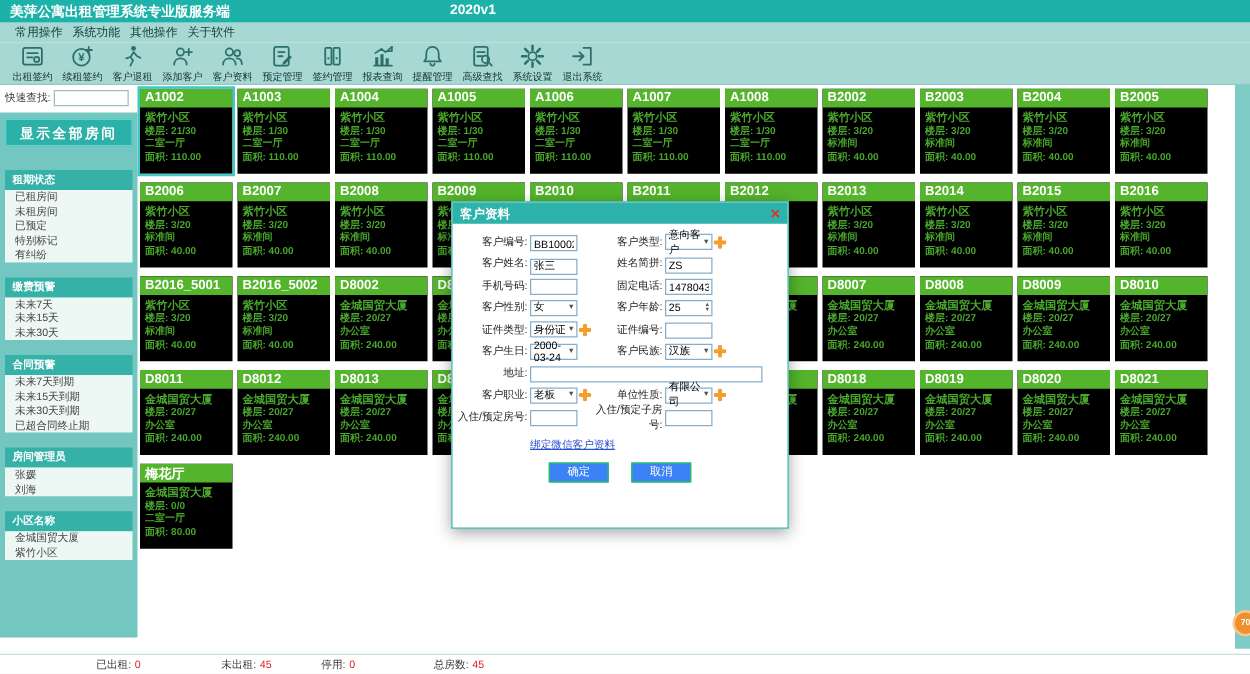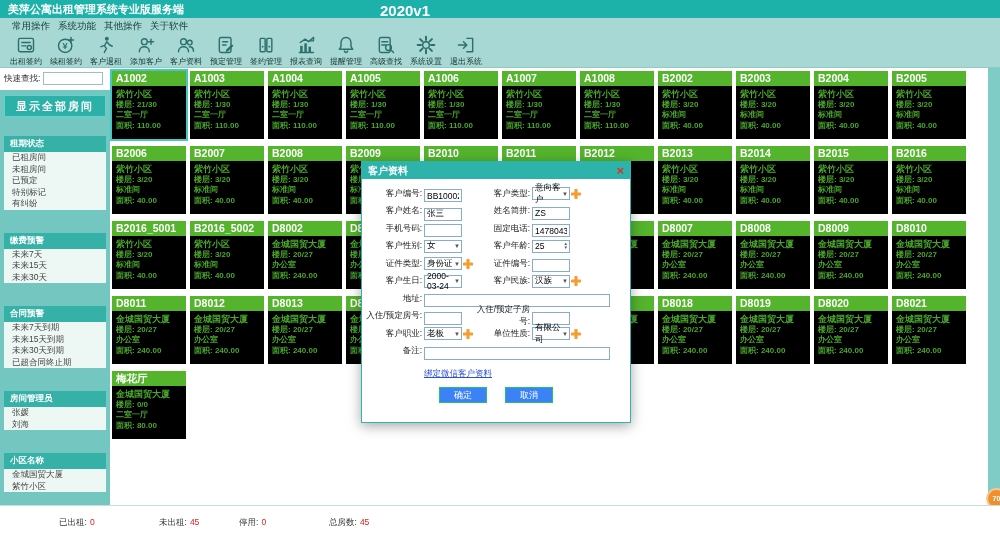--- a/index.html
+++ b/index.html
@@ -2,21 +2,21 @@
 <html><head>
 <meta charset="utf-8">
 <style>
   * { margin:0; padding:0; box-sizing:border-box; }
   body { font-family:"Liberation Sans", sans-serif; background:#dfeeec; }
   .app { position:relative; width:1000px; height:539px; background:#ffffff; overflow:hidden; }
 
   
   .titlebar { position:relative; height:18px; background:#1cb2aa; color:#fff; }
   .title { position:absolute; left:8px; top:2px; font-size:11px; font-weight:bold; }
-  .version { position:absolute; left:380px; top:2px; font-size:15px; font-weight:bold; }
+  .version { position:absolute; left:360px; top:2px; font-size:11px; font-weight:bold; }
 
   
   .menubar { height:16px; background:#a7d8d3; display:flex; align-items:center; padding-left:12px; gap:8px; }
   .menu-item { font-size:9.5px; color:#16403d; cursor:pointer; }
   .toolbar { height:34px; background:#a7d8d3; display:flex; padding-left:6px; border-bottom:1px solid #8fcac4; }
   .tbtn { width:40px; display:flex; flex-direction:column; align-items:center; cursor:pointer; }
   .ticon { height:21px; margin-top:1px; color:#2c6f6d; }
   .ticon svg { display:block; }
   .tlabel { font-size:8px; color:#143230; white-space:nowrap; }
 
@@ -24,21 +24,21 @@
   .content { position:absolute; top:68px; left:0; right:0; bottom:20px; background:#fff; }
 
   
   .sidebar { position:absolute; left:0; top:0; width:110px; height:100%; background:#fff; }
   .searchrow { height:21px; display:flex; align-items:center; padding-left:4px; gap:3px; }
   .slabel { font-size:8.5px; color:#333; }
   .sinput { width:60px; height:13px; border:1px solid #9fbdba; font-size:9px; padding:0 2px; }
   .panelwrap { position:absolute; top:22px; left:0; width:110px; height:420px; background:#74c7c1; padding:5px 4px 4px 4px; }
   .showall { height:22px; background:#2cb1a8; color:#fff; font-size:11px; font-weight:bold; letter-spacing:2px;
              display:flex; align-items:center; justify-content:center; margin-bottom:19px; border:1px solid #62d2ca; cursor:pointer; }
-  .section { margin-bottom:23px; }
+  .section { margin-bottom:12px; }
   .sechead { background:#35b1a8; color:#fff; font-size:8.5px; font-weight:bold; padding:2px 0 2px 6px; }
   .seclist { background:#edf7f4; }
   .secitem { font-size:8.5px; color:#444; padding:1px 0 1px 8px; line-height:9.5px; cursor:pointer; }
 
   
   .cards { position:absolute; left:112px; top:3px; display:grid; grid-template-columns:repeat(11,74px);
            grid-auto-rows:68px; column-gap:4px; row-gap:7px; }
   .card { background:#000000; overflow:hidden; cursor:pointer; }
   .card.sel { outline:2px solid #45c8c4; }
   .chead { height:15px; background:#54b42c; color:#fff; font-weight:bold; font-size:10.5px; padding:1px 0 0 4px; white-space:nowrap; overflow:hidden; }
@@ -68,22 +68,22 @@
           align-items:center; justify-content:space-between; padding:0 1px 0 2px; cursor:pointer; }
   .dsel .arr { font-size:6px; color:#555; }
   .spincol { display:flex; flex-direction:column; font-size:4.5px; line-height:4.5px; color:#555; }
   .plus { width:11px; flex:none; margin-left:1px; display:flex; align-items:center; }
   .dlink { display:inline-block; margin:2px 0 0 62px; font-size:8.5px; color:#2b50d0; text-decoration:underline; cursor:pointer; }
   .dbuttons { display:flex; justify-content:center; gap:18px; margin-top:7px; }
   .dbtn { width:48px; height:16px; background:#3b82f6; color:#fff; border:1px solid #22c55e;
           font-size:9px; font-family:"Liberation Sans",sans-serif; cursor:pointer; }
 
   
-  .statusbar { position:absolute; bottom:0; left:0; right:0; height:34px; background:#fff;
-               border-top:1px solid #c8dedd; display:flex; align-items:center; padding-left:59px; }
+  .statusbar { position:absolute; bottom:0; left:0; right:0; height:16px; background:#fff;
+               border-top:1px solid #c8dedd; display:flex; align-items:center; padding-left:77px; }
   .sitem { display:flex; font-size:8.5px; color:#333; }
   .sitem:nth-child(1){ width:100px; } .sitem:nth-child(2){ width:80px; } .sitem:nth-child(3){ width:90px; }
   .sval { color:#e02020; margin-left:3px; }
 </style>
 </head>
 <body>
 
 <div class="app">
   <div class="titlebar">
     <span class="title">美萍公寓出租管理系统专业版服务端</span>
@@ -785,28 +785,20 @@
                 <path d="M5 1.2v7.6M1.2 5h7.6" stroke="#f59d2e" stroke-width="3.2" stroke-linecap="round"></path>
               </svg>
             </span>
           </div>
           <div class="drow full">
             <span class="dlabel l">地址:</span>
             <span class="dfield"><input class="dinp" style=""></span>
             <span class="plus"></span>
           </div>
           <div class="drow">
-            <span class="dlabel l">入住/预定房号:</span>
-            <span class="dfield"><input class="dinp" style=""></span>
-            <span class="plus"></span>
-            <span class="dlabel r">入住/预定子房号:</span>
-            <span class="dfield"><input class="dinp" style=""></span>
-            <span class="plus"></span>
-          </div>
-          <div class="drow">
             <span class="dlabel l">客户职业:</span>
             <span class="dfield">
               <div class="dsel">
                 <span>老板</span>
                 <span class="arr">▼</span>
               </div>
             </span>
             <span class="plus">
               <svg width="10" height="10" viewBox="0 0 10 10">
                 <path d="M5 1.2v7.6M1.2 5h7.6" stroke="#f59d2e" stroke-width="3.2" stroke-linecap="round"></path>
@@ -818,22 +810,25 @@
                 <span>有限公司</span>
                 <span class="arr">▼</span>
               </div>
             </span>
             <span class="plus">
               <svg width="10" height="10" viewBox="0 0 10 10">
                 <path d="M5 1.2v7.6M1.2 5h7.6" stroke="#f59d2e" stroke-width="3.2" stroke-linecap="round"></path>
               </svg>
             </span>
           </div>
-          <div class="drow full">
-            <span class="dlabel l">备注:</span>
+          <div class="drow">
+            <span class="dlabel l">入住/预定房号:</span>
+            <span class="dfield"><input class="dinp" style=""></span>
+            <span class="plus"></span>
+            <span class="dlabel r">入住/预定子房号:</span>
             <span class="dfield"><input class="dinp" style=""></span>
             <span class="plus"></span>
           </div>
         </div>
       <a class="dlink">绑定微信客户资料</a>
       <div class="dbuttons">
         <button class="dbtn">确定</button>
         <button class="dbtn">取消</button>
       </div>
     </div>

